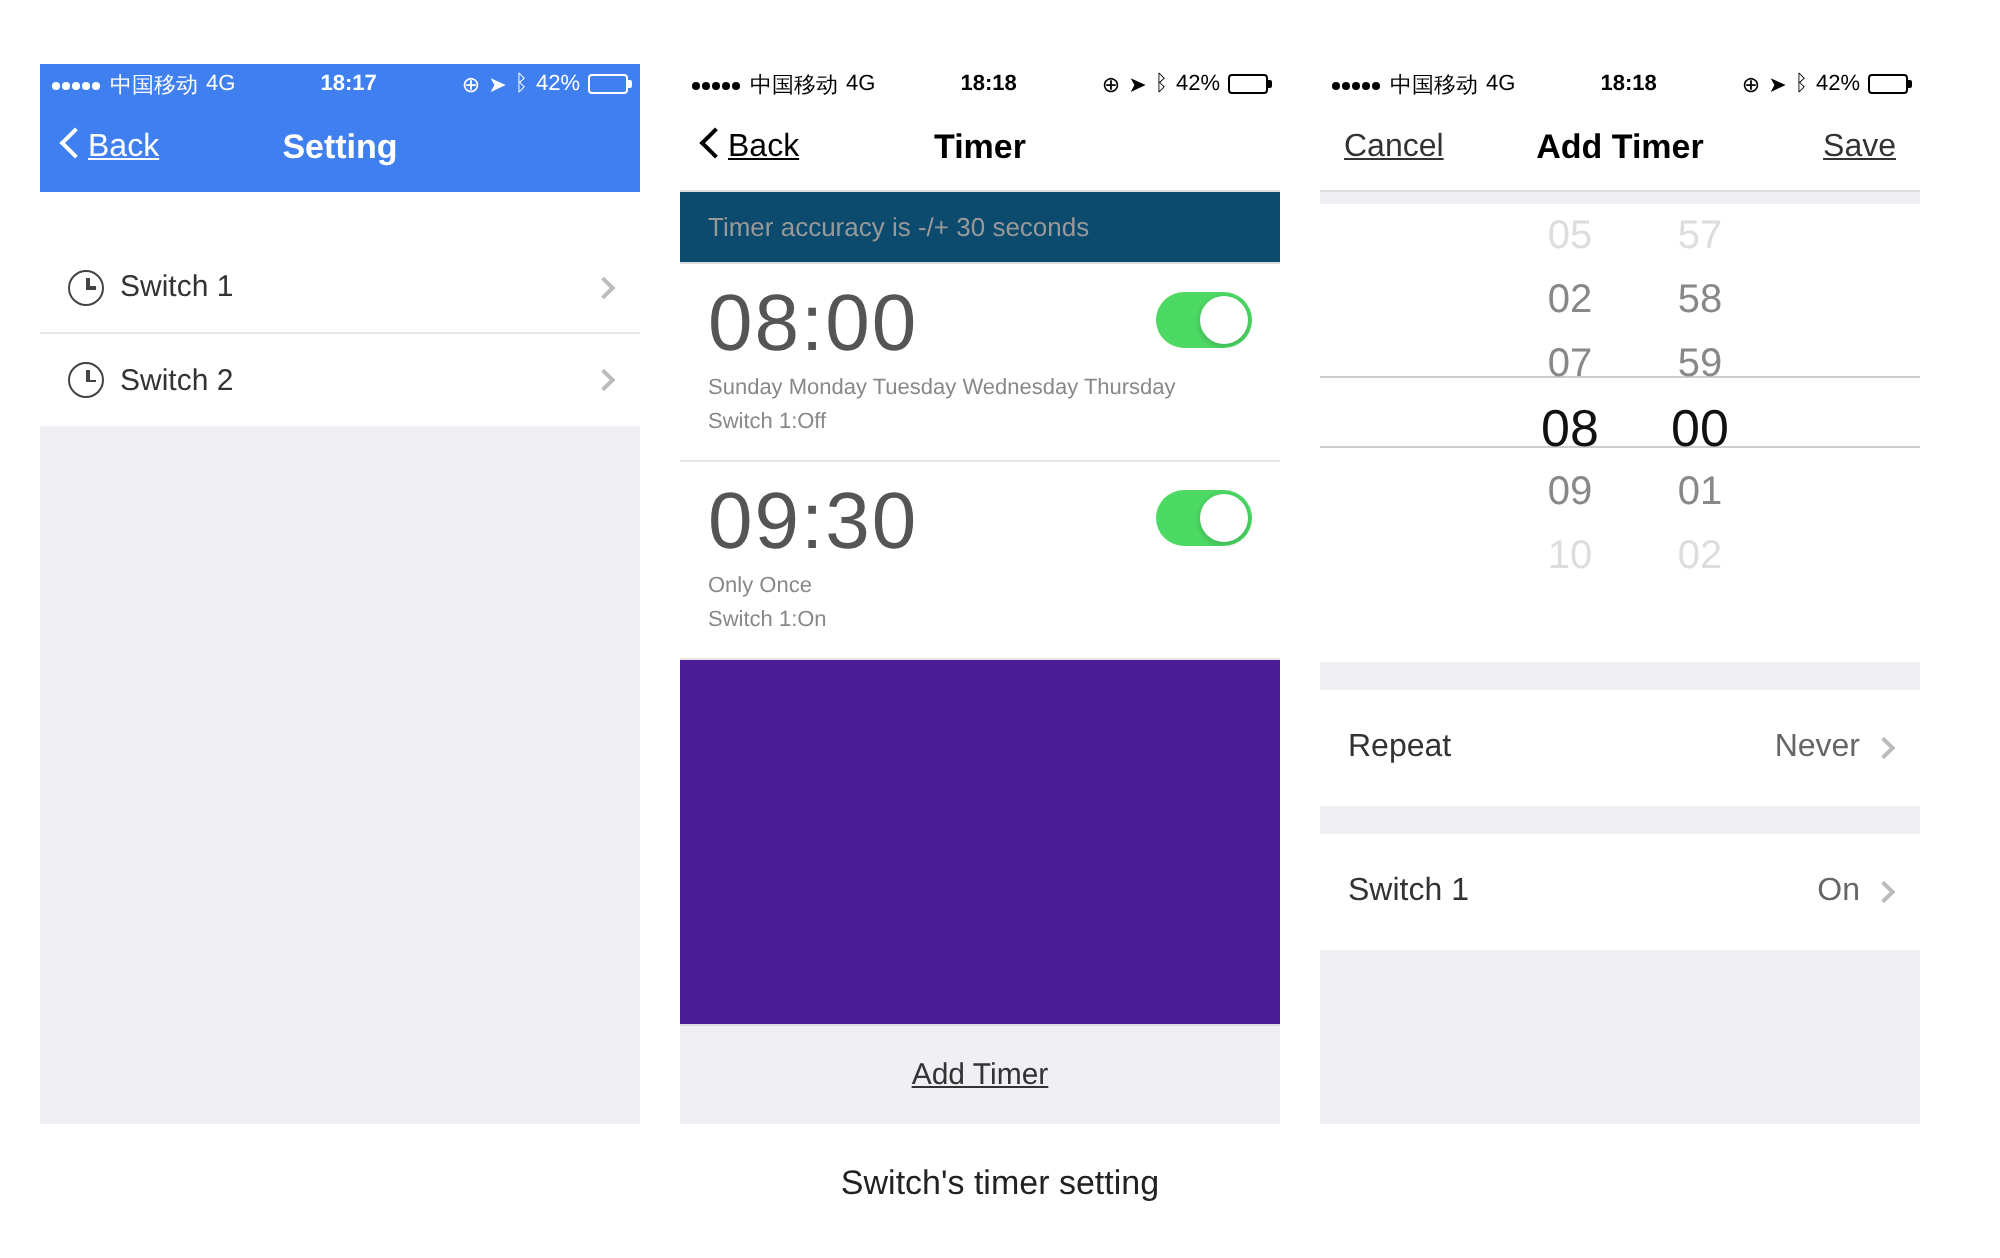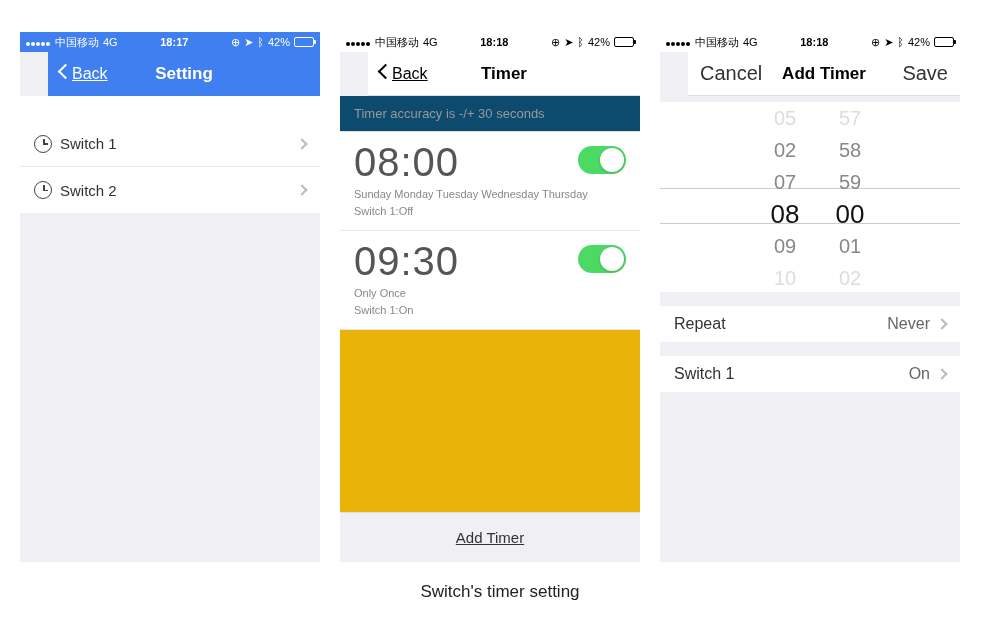--- a/index.html
+++ b/index.html
@@ -46,21 +46,20 @@
   .bat-fill { height:100%; background:currentColor; width:42%; }
   
   .nav-bar {
     height: 44px;
     display:flex;
     align-items:center;
     justify-content:space-between;
     padding: 0 12px;
     background:#fff;
     border-bottom:1px solid #ddd;
-    margin-left:28px;
   }
   .nav-bar.blue { background:#3f7ff0; border-bottom:none; color:#fff;}
   .nav-left, .nav-right { min-width:70px; display:flex; align-items:center; font-size:16px; }
   .nav-right { justify-content:flex-end; }
   .nav-title { font-size:17px; font-weight:600; }
   .nav-bar.blue .nav-title { color:#fff; }
   .back { display:flex; align-items:center; gap:2px; cursor:pointer; }
   .back span { text-decoration:underline; }
   .chevron-left { width:10px; height:16px; }
   .chevron-left::before { content:""; display:block; width:9px; height:9px; border-left:2px solid currentColor; border-bottom:2px solid currentColor; transform:rotate(45deg); }
@@ -79,33 +78,33 @@
   .chev-right { width:8px;height:8px;border-top:2px solid #bbb;border-right:2px solid #bbb;transform:rotate(45deg);}
   
   .notice { font-size:13px; color:#999; padding:10px 14px; background:#0c4a6e; border-bottom:1px solid #ddd;}
   .timer-row { background:#fff; padding:8px 14px 10px; border-bottom:1px solid #e6e6e6; position:relative;}
   .big-time { font-size:40px; font-weight:200; color:#555; font-family:"Helvetica Neue",Arial,sans-serif; letter-spacing:1px;}
   .sub { font-size:11px; color:#888; line-height:1.4; margin-top:2px;}
   .toggle { position:absolute; right:14px; top:14px; width:48px; height:28px; background:#4cd964; border-radius:14px; cursor:pointer;}
   .toggle::after { content:""; position:absolute; right:2px; top:2px; width:24px; height:24px; background:#fff; border-radius:50%; box-shadow:0 1px 3px rgba(0,0,0,.2);}
   .footer-link { text-align:center; padding:16px 0; font-size:15px; color:#333; text-decoration:underline; cursor:pointer; background:#efeff4; border-top:1px solid #ddd;}
   .s2-body { flex:1; display:flex; flex-direction:column;}
-  .s2-list-area{flex:1; background:#eab308;}
-  
-  .nav-text-btn { font-size:20px; color:#333; cursor:pointer; }
-  .picker { background:#fff; height:190px; position:relative; overflow:hidden; margin-top:6px;}
+  .s2-list-area{flex:1; background:#4c1d95;}
+  
+  .nav-text-btn { font-size:16px; color:#333; cursor:pointer; text-decoration:underline;}
+  .picker { background:#fff; height:229px; position:relative; overflow:hidden; margin-top:6px;}
   .picker-col { position:absolute; top:0; width:60px; text-align:center; }
   .picker-col.hours { left: 95px; }
   .picker-col.mins { left: 160px; }
   .picker-item { height:32px; line-height:32px; font-size:20px; color:#bbb;}
   .picker-sel-overlay { position:absolute; left:0; right:0; top:86px; height:36px; border-top:1px solid #ccc; border-bottom:1px solid #ccc;}
   .picker-item.sel { font-size:26px; font-weight:500; color:#111;}
   .picker-item.near { color:#888;}
   .picker-item.fade { color:#ddd;}
-  .cfg-row { background:#fff; height:36px; display:flex; align-items:center; justify-content:space-between; padding:0 14px; font-size:16px; color:#333; cursor:pointer;}
+  .cfg-row { background:#fff; height:58px; display:flex; align-items:center; justify-content:space-between; padding:0 14px; font-size:16px; color:#333; cursor:pointer;}
   .cfg-row .right { display:flex; align-items:center; gap:8px; color:#666;}
   .section-gap { height:14px; background:#efeff4;}
   .caption { text-align:center; font-size:17px; color:#222; margin-top:20px;}
 </style>
 </head>
 <body>
 
 <div class="screens">
 
   <div class="screen">

